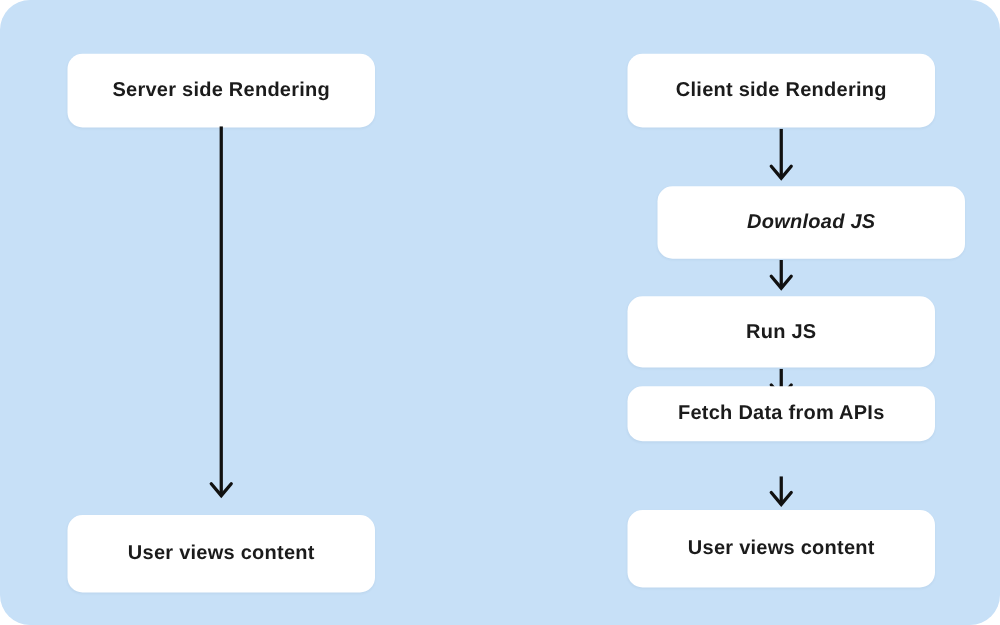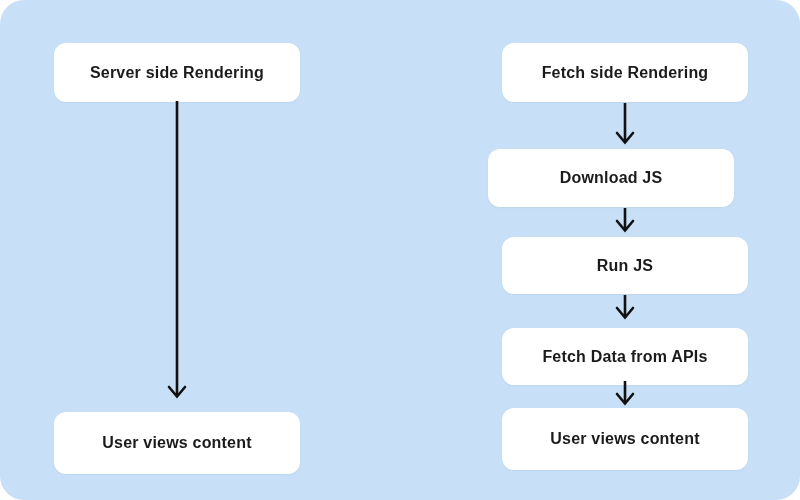--- a/index.html
+++ b/index.html
@@ -51,48 +51,48 @@
 
   <div class="arrow" style="left:161px; top:101px;">
     <svg width="32" height="298" viewBox="0 0 32 298" fill="none">
       <line x1="16" y1="0" x2="16" y2="295" stroke="currentColor" stroke-width="2.6"></line>
       <polyline points="8,286 16,295.5 24,286" stroke="currentColor" stroke-width="2.6" fill="none" stroke-linecap="round" stroke-linejoin="miter"></polyline>
     </svg>
   </div>
 
   <div class="node" style="left:54px; top:412px; width:246px; height:62px;">User views content</div>
 
-  <div class="node" style="left:502px; top:43px; width:246px; height:59px;">Fetch side Rendering</div>
+  <div class="node" style="left:502px; top:43px; width:246px; height:59px;">Client side Rendering</div>
 
   <div class="arrow" style="left:609px; top:103px;">
     <svg width="32" height="42" viewBox="0 0 32 42" fill="none">
       <line x1="16" y1="0" x2="16" y2="39.5" stroke="currentColor" stroke-width="2.6"></line>
       <polyline points="8,30 16,39.5 24,30" stroke="currentColor" stroke-width="2.6" fill="none" stroke-linecap="round" stroke-linejoin="miter"></polyline>
     </svg>
   </div>
 
-  <div class="node" style="left:488px; top:149px; width:246px; height:58px;">Download JS</div>
+  <div class="node" style="left:526px; top:149px; width:246px; height:58px;font-style:italic;">Download JS</div>
 
   <div class="arrow" style="left:609px; top:208px;">
     <svg width="32" height="25" viewBox="0 0 32 25" fill="none">
       <line x1="16" y1="0" x2="16" y2="22.5" stroke="currentColor" stroke-width="2.6"></line>
       <polyline points="8,13 16,22.5 24,13" stroke="currentColor" stroke-width="2.6" fill="none" stroke-linecap="round" stroke-linejoin="miter"></polyline>
     </svg>
   </div>
 
   <div class="node" style="left:502px; top:237px; width:246px; height:57px;">Run JS</div>
 
   <div class="arrow" style="left:609px; top:295px;">
     <svg width="32" height="25" viewBox="0 0 32 25" fill="none">
       <line x1="16" y1="0" x2="16" y2="22.5" stroke="currentColor" stroke-width="2.6"></line>
       <polyline points="8,13 16,22.5 24,13" stroke="currentColor" stroke-width="2.6" fill="none" stroke-linecap="round" stroke-linejoin="miter"></polyline>
     </svg>
   </div>
 
-  <div class="node" style="left:502px; top:328px; width:246px; height:57px;">Fetch Data from APIs</div>
+  <div class="node" style="left:502px; top:309px; width:246px; height:44px;">Fetch Data from APIs</div>
 
   <div class="arrow" style="left:609px; top:381px;">
     <svg width="32" height="25" viewBox="0 0 32 25" fill="none">
       <line x1="16" y1="0" x2="16" y2="22.5" stroke="currentColor" stroke-width="2.6"></line>
       <polyline points="8,13 16,22.5 24,13" stroke="currentColor" stroke-width="2.6" fill="none" stroke-linecap="round" stroke-linejoin="miter"></polyline>
     </svg>
   </div>
 
   <div class="node" style="left:502px; top:408px; width:246px; height:62px;">User views content</div>
 

